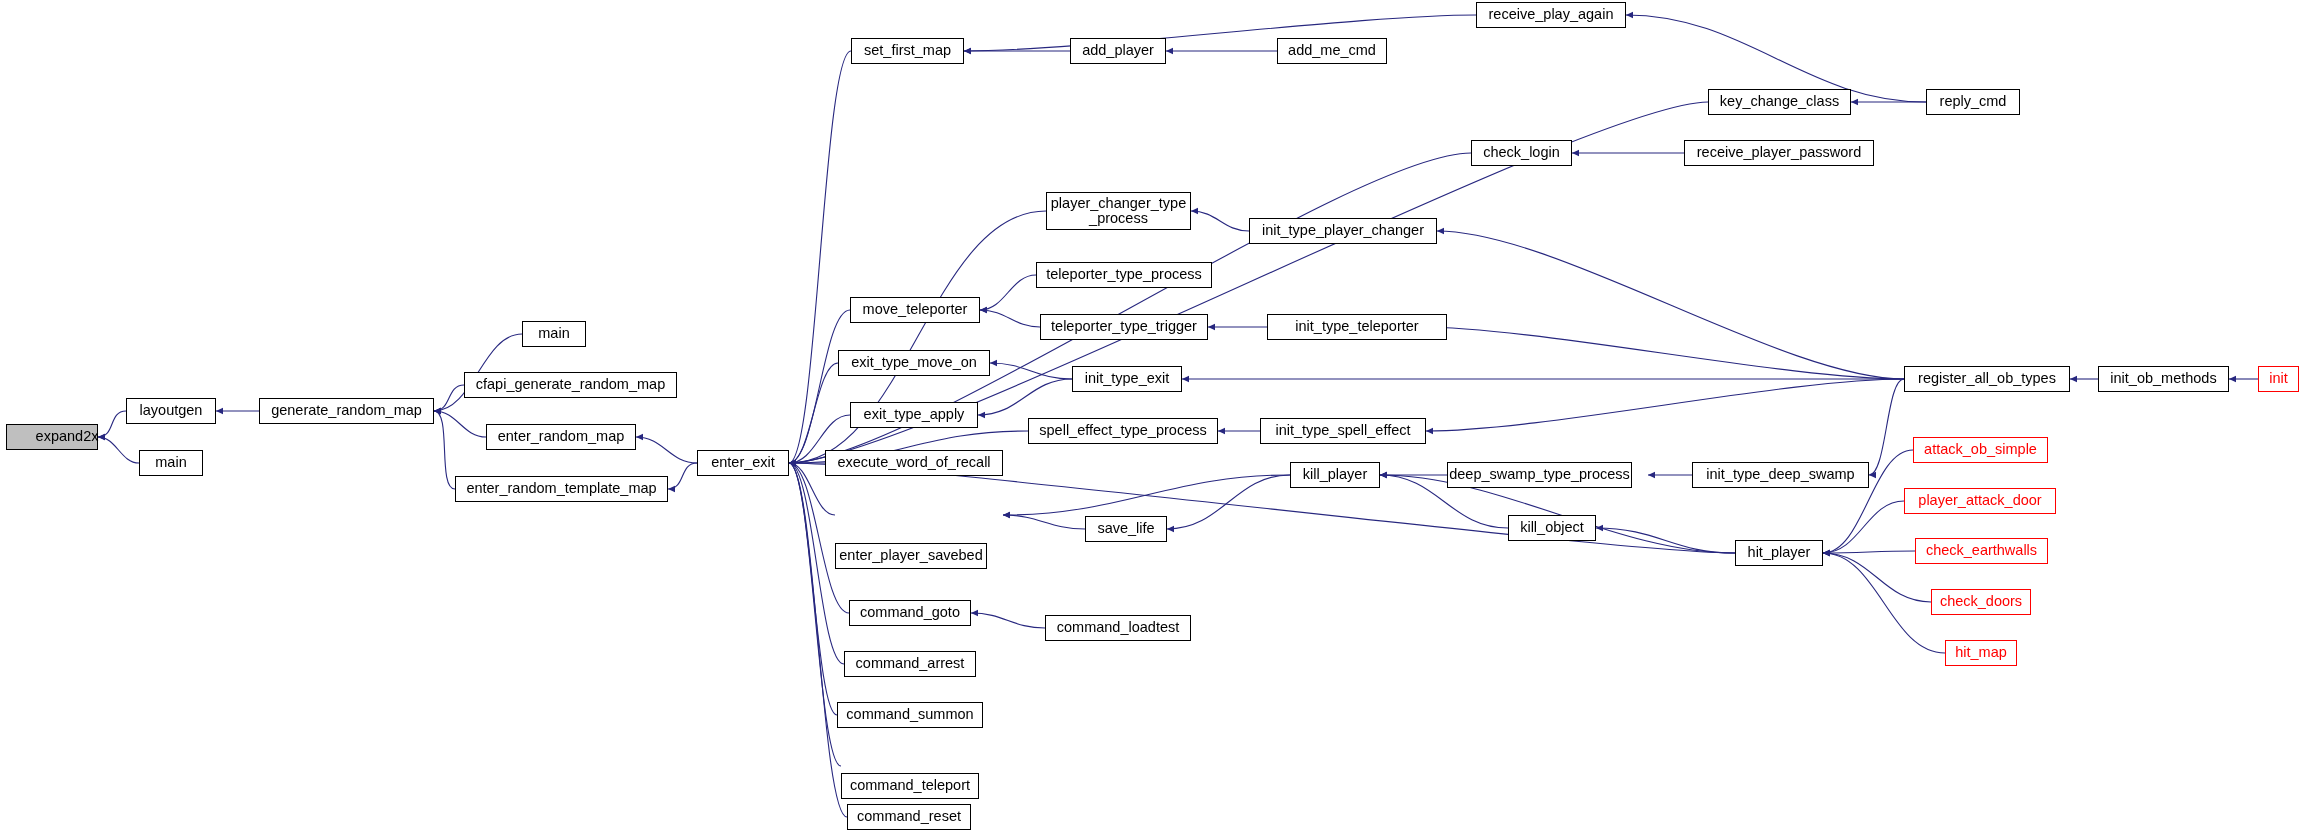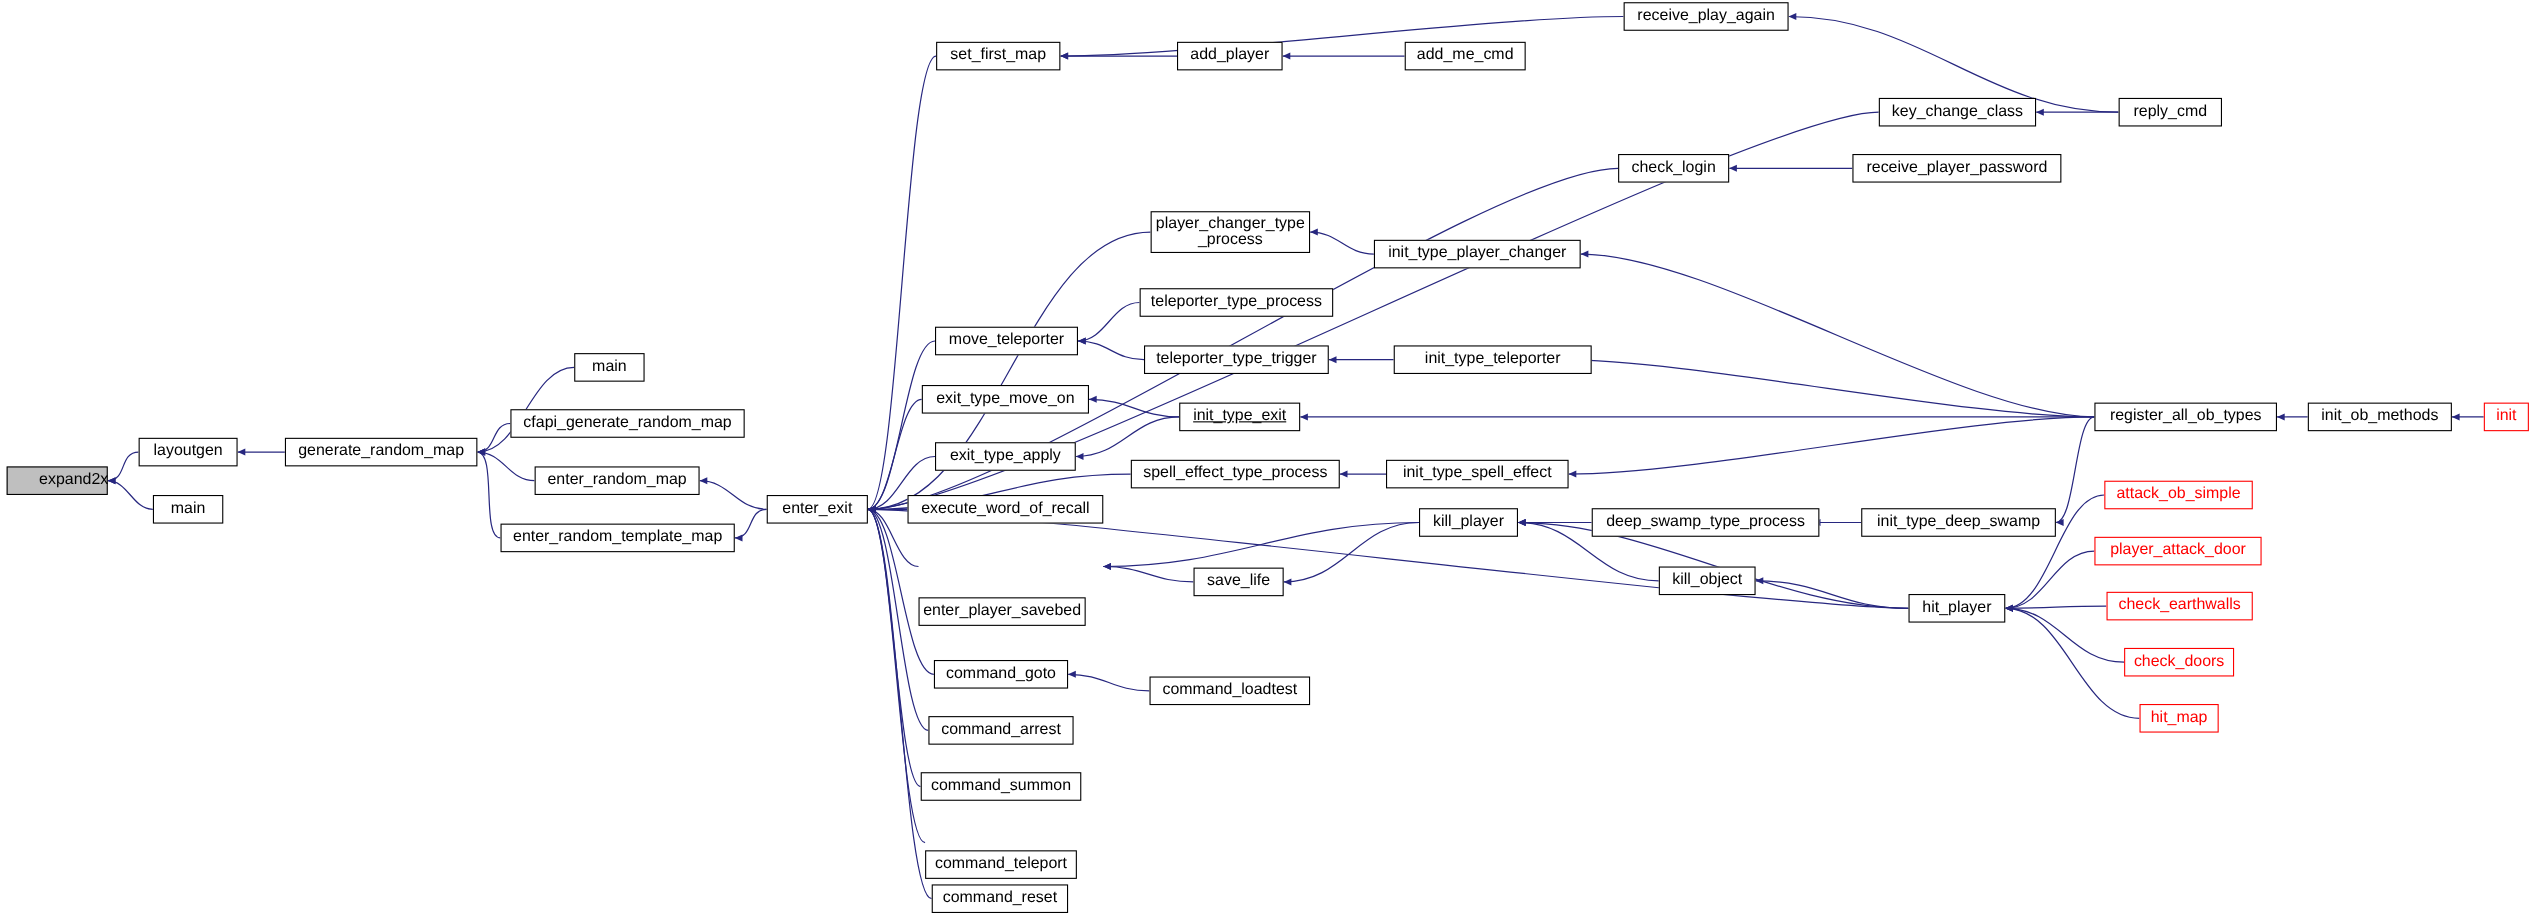--- a/index.html
+++ b/index.html
@@ -172,30 +172,30 @@
       <div class="node" style="left: 1471px; top: 140px; width: 101px; height: 26px;">check_login</div>
       <div class="node" style="left: 1684px; top: 140px; width: 190px; height: 26px;">receive_player_password</div>
       <div class="node" style="left: 1046px; top: 192px; width: 145px; height: 38px;">player_changer_type
 _process</div>
       <div class="node" style="left: 1249px; top: 218px; width: 188px; height: 26px;">init_type_player_changer</div>
       <div class="node" style="left: 1036px; top: 262px; width: 176px; height: 26px;">teleporter_type_process</div>
       <div class="node" style="left: 850px; top: 297px; width: 130px; height: 26px;">move_teleporter</div>
       <div class="node" style="left: 1040px; top: 314px; width: 168px; height: 26px;">teleporter_type_trigger</div>
       <div class="node" style="left: 1267px; top: 314px; width: 180px; height: 26px;">init_type_teleporter</div>
       <div class="node" style="left: 838px; top: 350px; width: 152px; height: 26px;">exit_type_move_on</div>
-      <div class="node" style="left: 1072px; top: 366px; width: 110px; height: 26px; text-decoration: underline;">init_type_exit</div>
+      <div class="node" style="left: 1072px; top: 366px; width: 110px; height: 26px;">init_type_exit</div>
       <div class="node" style="left: 1904px; top: 366px; width: 166px; height: 26px;">register_all_ob_types</div>
       <div class="node" style="left: 2098px; top: 366px; width: 131px; height: 26px;">init_ob_methods</div>
       <div class="node red" style="left: 2258px; top: 366px; width: 41px; height: 26px;">init</div>
       <div class="node" style="left: 850px; top: 402px; width: 128px; height: 26px;">exit_type_apply</div>
       <div class="node" style="left: 1028px; top: 418px; width: 190px; height: 26px;">spell_effect_type_process</div>
       <div class="node" style="left: 1260px; top: 418px; width: 166px; height: 26px;">init_type_spell_effect</div>
       <div class="node" style="left: 825px; top: 450px; width: 178px; height: 26px;">execute_word_of_recall</div>
       <div class="node" style="left: 1290px; top: 462px; width: 90px; height: 26px;">kill_player</div>
-      <div class="node" style="left: 1447px; top: 462px; width: 207px; height: 26px;">deep_swamp_type_process</div>
+      <div class="node" style="left: 1447px; top: 462px; width: 185px; height: 26px;">deep_swamp_type_process</div>
       <div class="node" style="left: 1692px; top: 462px; width: 177px; height: 26px;">init_type_deep_swamp</div>
       <div class="node red" style="left: 1913px; top: 437px; width: 135px; height: 26px;">attack_ob_simple</div>
       <div class="node red" style="left: 1904px; top: 488px; width: 152px; height: 26px;">player_attack_door</div>
       <div class="node red" style="left: 1915px; top: 538px; width: 133px; height: 26px;">check_earthwalls</div>
       <div class="node red" style="left: 1931px; top: 589px; width: 100px; height: 26px;">check_doors</div>
       <div class="node red" style="left: 1945px; top: 640px; width: 72px; height: 26px;">hit_map</div>
       <div class="node" style="left: 835px; top: 502px; width: 152px; height: 26px; margin-top: 41px;">enter_player_savebed</div>
       <div class="node" style="left: 1085px; top: 516px; width: 82px; height: 26px;">save_life</div>
       <div class="node" style="left: 1508px; top: 515px; width: 88px; height: 26px;">kill_object</div>
       <div class="node" style="left: 1735px; top: 540px; width: 88px; height: 26px;">hit_player</div>

